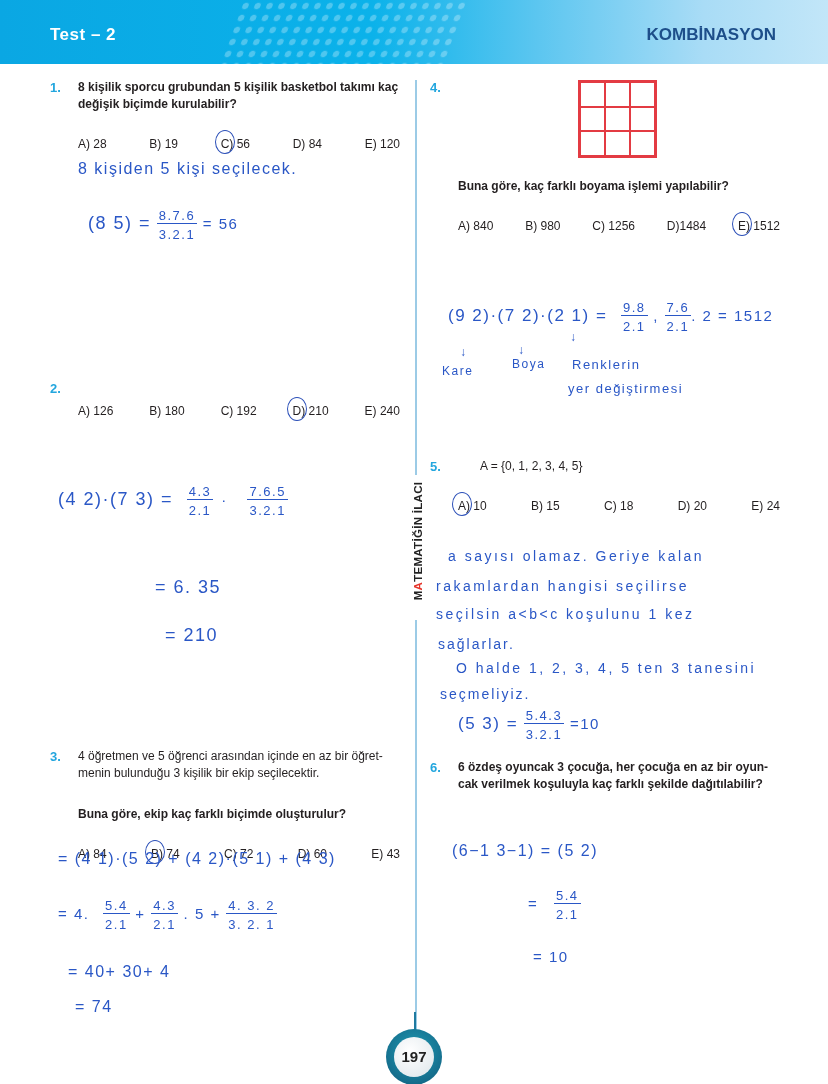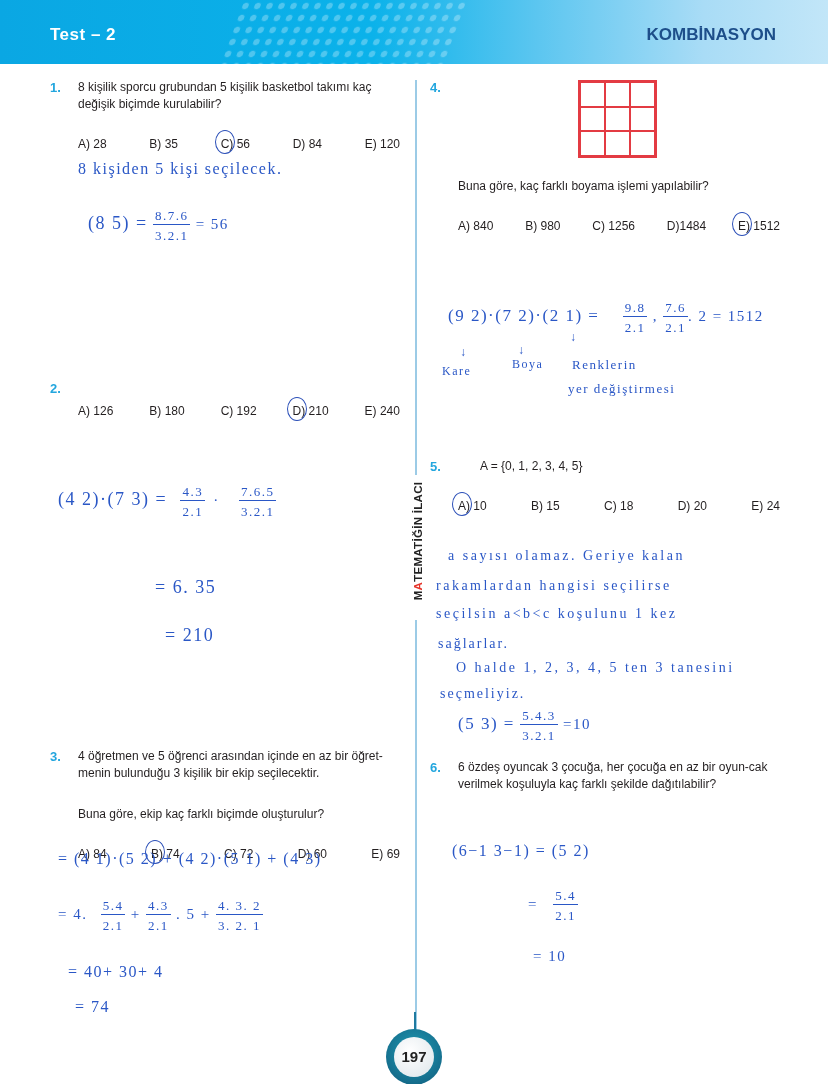--- a/index.html
+++ b/index.html
@@ -12,26 +12,26 @@
  background-size:12px 12px;transform:skewX(-20deg)}
 .h-left{position:absolute;left:50px;top:25px;color:#fff;font-weight:bold;font-size:17px;letter-spacing:.5px}
 .h-right{position:absolute;right:52px;top:25px;color:#1d4e8a;font-weight:bold;font-size:17px}
 .divider{position:absolute;left:415px;top:80px;width:2px;height:950px;background:#9ccbe6}
 .brand{position:absolute;left:403px;top:475px;width:26px;height:145px;background:#fff}
 .brand span{position:absolute;left:-58px;top:60px;width:145px;transform:rotate(-90deg);
  font-weight:bold;font-size:11.5px;color:#222;white-space:nowrap;text-align:center;letter-spacing:.3px}
 .brand b{color:#e63329}
 .q{position:absolute;font-size:12px;line-height:17px}
 .qn{position:absolute;left:-28px;top:0;color:#23a6de;font-weight:bold;font-size:13px}
-.qt{font-weight:normal}
+.qt{font-weight:bold}
 .qt.normal{font-weight:normal}
 .opts{display:flex;justify-content:space-between;margin-top:23px;font-size:12px}
 .opt{position:relative}
 .circ{position:absolute;left:-6px;top:-6px;width:20px;height:24px;border:1.5px solid #2b4fb8;border-radius:50%}
-.hw{position:absolute;font-family:Liberation Serif, serif;color:#2a57c6;font-size:15px;white-space:nowrap;letter-spacing:1.5px}
+.hw{position:absolute;font-family:Liberation Sans, sans-serif;color:#2a57c6;font-size:15px;white-space:nowrap;letter-spacing:1.5px}
 .grid{position:absolute;left:578px;top:80px;width:79px;height:78px;border:2px solid #e33b43;
  display:grid;grid-template-columns:1fr 1fr 1fr;grid-template-rows:1fr 1fr 1fr}
 .grid div{border:1px solid #e33b43}
 .frac{display:inline-block;text-align:center;vertical-align:middle;font-size:13px}
 .frac .n{display:block;border-bottom:1.5px solid #2a57c6;padding:0 2px}
 .frac .d{display:block;padding-top:3px}
 .pgnum{position:absolute;left:386px;top:1029px;width:56px;height:56px;border-radius:50%;
  background:radial-gradient(circle at 50% 40%,#1f9cb4 0%,#156e8d 70%,#0e5470 100%)}
 .pgnum .in{position:absolute;left:8px;top:8px;width:40px;height:40px;border-radius:50%;
  background:radial-gradient(circle at 40% 35%,#ffffff 0%,#dde5ea 100%);
@@ -50,21 +50,21 @@
 <div class="divider"></div>
 <div class="brand">
   <span><i style="font-style:normal">M</i><b>A</b><i style="font-style:normal">TEMATİĞİN İLACI</i></span>
 </div>
 
 <div class="q" style="left:78px;top:79px;width:322px">
   <div class="qn">1.</div>
   <div class="qt">8 kişilik sporcu grubundan 5 kişilik basketbol takımı kaç değişik biçimde kurulabilir?</div>
   <div class="opts">
     <span class="opt">A) 28</span>
-    <span class="opt">B) 35</span>
+    <span class="opt">B) 19</span>
     <span class="opt"><i class="circ"></i><span>C) 56</span></span>
     <span class="opt">D) 84</span>
     <span class="opt">E) 120</span>
   </div>
 </div>
 <div class="hw" style="left:78px;top:160px;font-size:16px">8 kişiden 5 kişi seçilecek.</div>
 <div class="hw" style="left:88px;top:208px">
   <span style="font-size:18px">(8 5) =</span>
   <span class="frac"><span class="n">8.7.6</span><span class="d">3.2.1</span></span>
   <span>= 56</span>
@@ -90,21 +90,21 @@
 
 <div class="q" style="left:78px;top:748px;width:322px">
   <div class="qn">3.</div>
   <div class="qt normal">4 öğretmen ve 5 öğrenci arasından içinde en az bir öğret-menin bulunduğu 3 kişilik bir ekip seçilecektir.</div>
   <div class="qt" style="margin-top:24px">Buna göre, ekip kaç farklı biçimde oluşturulur?</div>
   <div class="opts">
     <span class="opt">A) 84</span>
     <span class="opt"><i class="circ"></i><span>B) 74</span></span>
     <span class="opt">C) 72</span>
     <span class="opt">D) 60</span>
-    <span class="opt">E) 69</span>
+    <span class="opt">E) 43</span>
   </div>
 </div>
 <div class="hw" style="left:58px;top:850px;font-size:16px">= (4 1)·(5 2) + (4 2)·(5 1) + (4 3)</div>
 <div class="hw" style="left:58px;top:898px">
   <span>=   4.</span>
   <span class="frac" style="margin-left:8px"><span class="n">5.4</span><span class="d">2.1</span></span> +
   <span class="frac"><span class="n">4.3</span><span class="d">2.1</span></span>
   <span>. 5 +</span>
   <span class="frac"><span class="n">4. 3. 2</span><span class="d">3. 2. 1</span></span>
 </div>
@@ -130,21 +130,21 @@
   <div class="opts">
     <span class="opt">A) 840</span>
     <span class="opt">B) 980</span>
     <span class="opt">C) 1256</span>
     <span class="opt">D)1484</span>
     <span class="opt"><i class="circ"></i><span>E) 1512</span></span>
   </div>
 </div>
 <div class="hw" style="left:448px;top:300px">
   <span style="font-size:17px">(9 2)·(7 2)·(2 1) =</span>
-  <span class="frac" style="margin-left:18px"><span class="n">9.8</span><span class="d">2.1</span></span> ,
+  <span class="frac" style="margin-left:8px"><span class="n">9.8</span><span class="d">2.1</span></span> ,
   <span class="frac"><span class="n">7.6</span><span class="d">2.1</span></span><span>. 2 = 1512</span>
 </div>
 <div class="hw" style="left:460px;top:345px;font-size:12px">↓</div>
 <div class="hw" style="left:518px;top:343px;font-size:12px">↓</div>
 <div class="hw" style="left:570px;top:330px;font-size:12px">↓</div>
 <div class="hw" style="left:442px;top:364px;font-size:12px">Kare</div>
 <div class="hw" style="left:512px;top:357px;font-size:12px">Boya</div>
 <div class="hw" style="left:572px;top:357px;font-size:13px">Renklerin</div>
 <div class="hw" style="left:568px;top:381px;font-size:13px">yer değiştirmesi</div>
 

